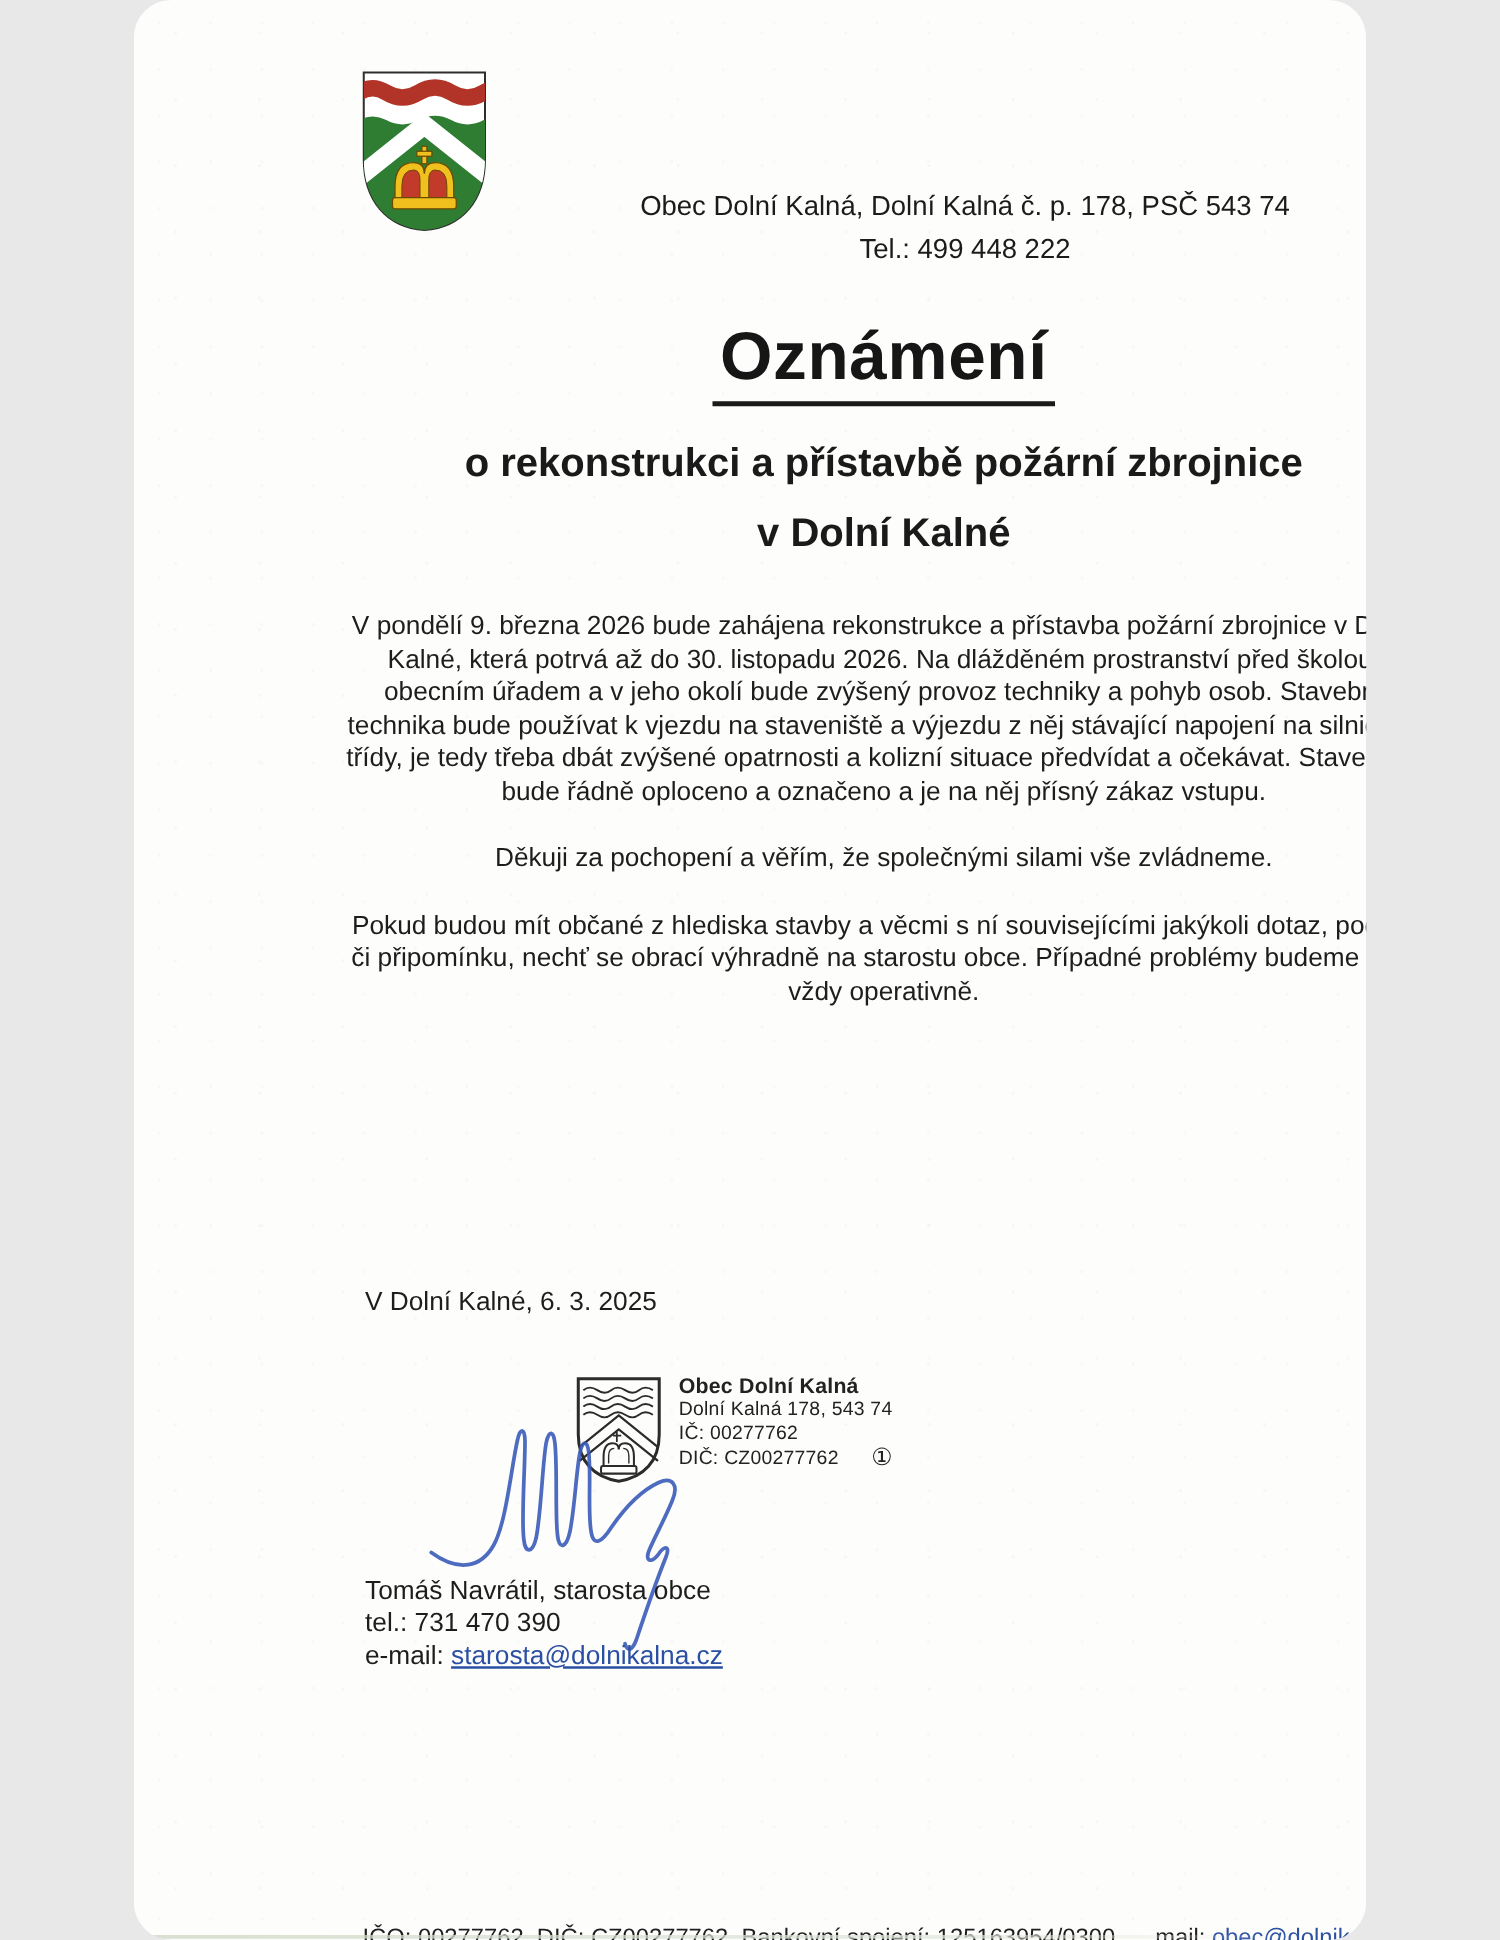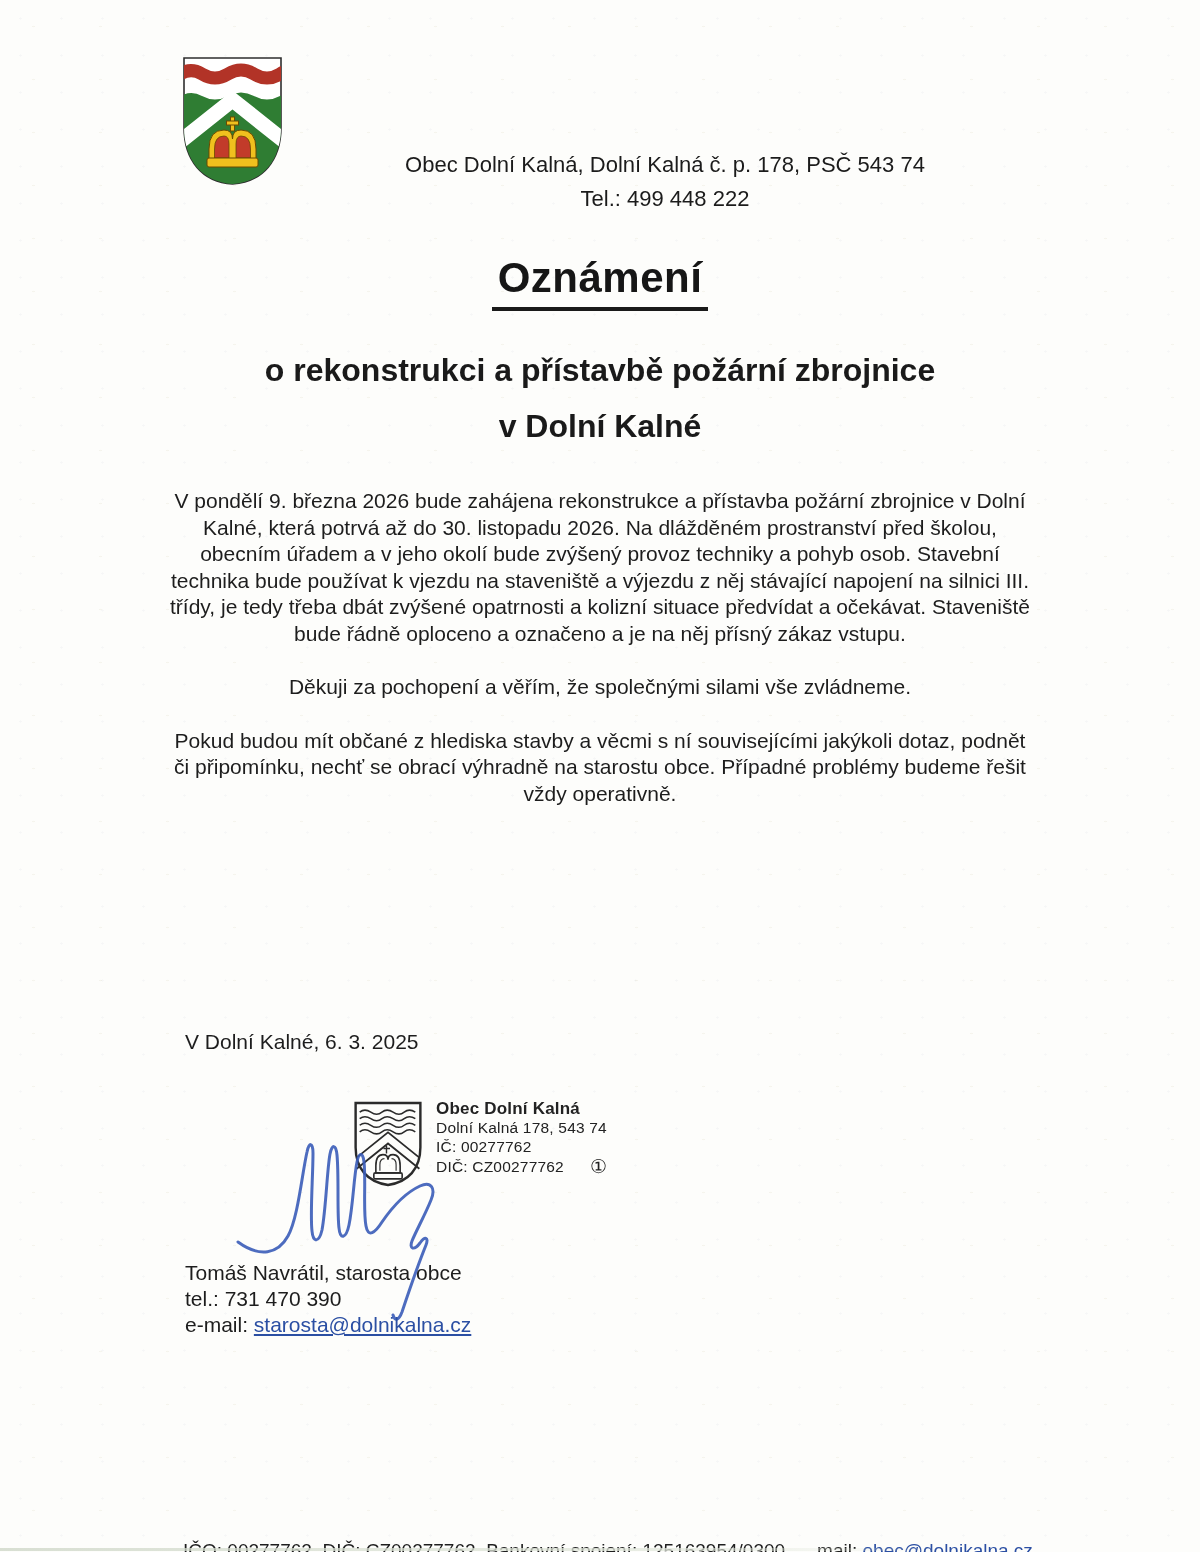--- a/index.html
+++ b/index.html
@@ -1,34 +1,35 @@
 <!DOCTYPE html>
 <html><head>
 <meta charset="utf-8">
 <style>
   html,body { margin:0; padding:0; background:#e8e8e8; }
   .page {
     position:relative;
-    width:1200px; height:1552px;
+    width:986px; height:1552px;
     margin:0 auto;
     background-color:#fdfdfb;
     background-image:
       radial-gradient(rgba(208,202,166,0.16) 1px, transparent 1.3px),
       radial-gradient(rgba(188,194,210,0.10) 1px, transparent 1.3px);
     background-size: 67px 53px, 41px 37px;
     font-family:"Liberation Sans", sans-serif;
     color:#1c1c1c;
     overflow:hidden;
+    border-radius:30px;
   }
   .emblem { position:absolute; left:180px; top:55px; width:105px; height:132px; }
   .header-block { position:absolute; left:130px; top:148px; width:1070px; text-align:center;
     font-size:22px; line-height:34px; color:#1b1b1b; }
   .title-wrap { position:absolute; left:0; top:254px; width:1200px; text-align:center; }
   .title-wrap span {
-    display:inline-block; font-size:42px; font-weight:bold; letter-spacing:0.5px;
+    display:inline-block; font-size:54px; font-weight:bold; letter-spacing:0.5px;
     border-bottom:4px solid #1a1a1a; padding:0 6px 5px 6px; color:#161616;
   }
   .subtitle { position:absolute; left:100px; top:342px; width:1000px; text-align:center;
     font-size:32px; font-weight:bold; line-height:56px; white-space:pre-line; color:#1a1a1a; }
   .body-col { position:absolute; left:170px; top:488px; width:860px; text-align:center;
     font-size:21px; line-height:26.5px; color:#1d1d1d; }
   .body-col p { margin:0 0 27px 0; }
   .dateline { position:absolute; left:185px; top:1030px; font-size:21px; color:#1d1d1d; }
   .stamp { position:absolute; left:352px; top:1085px; width:330px; height:105px; color:#222;margin-top:14px; }
   .stamp-shield { position:absolute; left:0; top:2px; width:72px; height:86px; }

